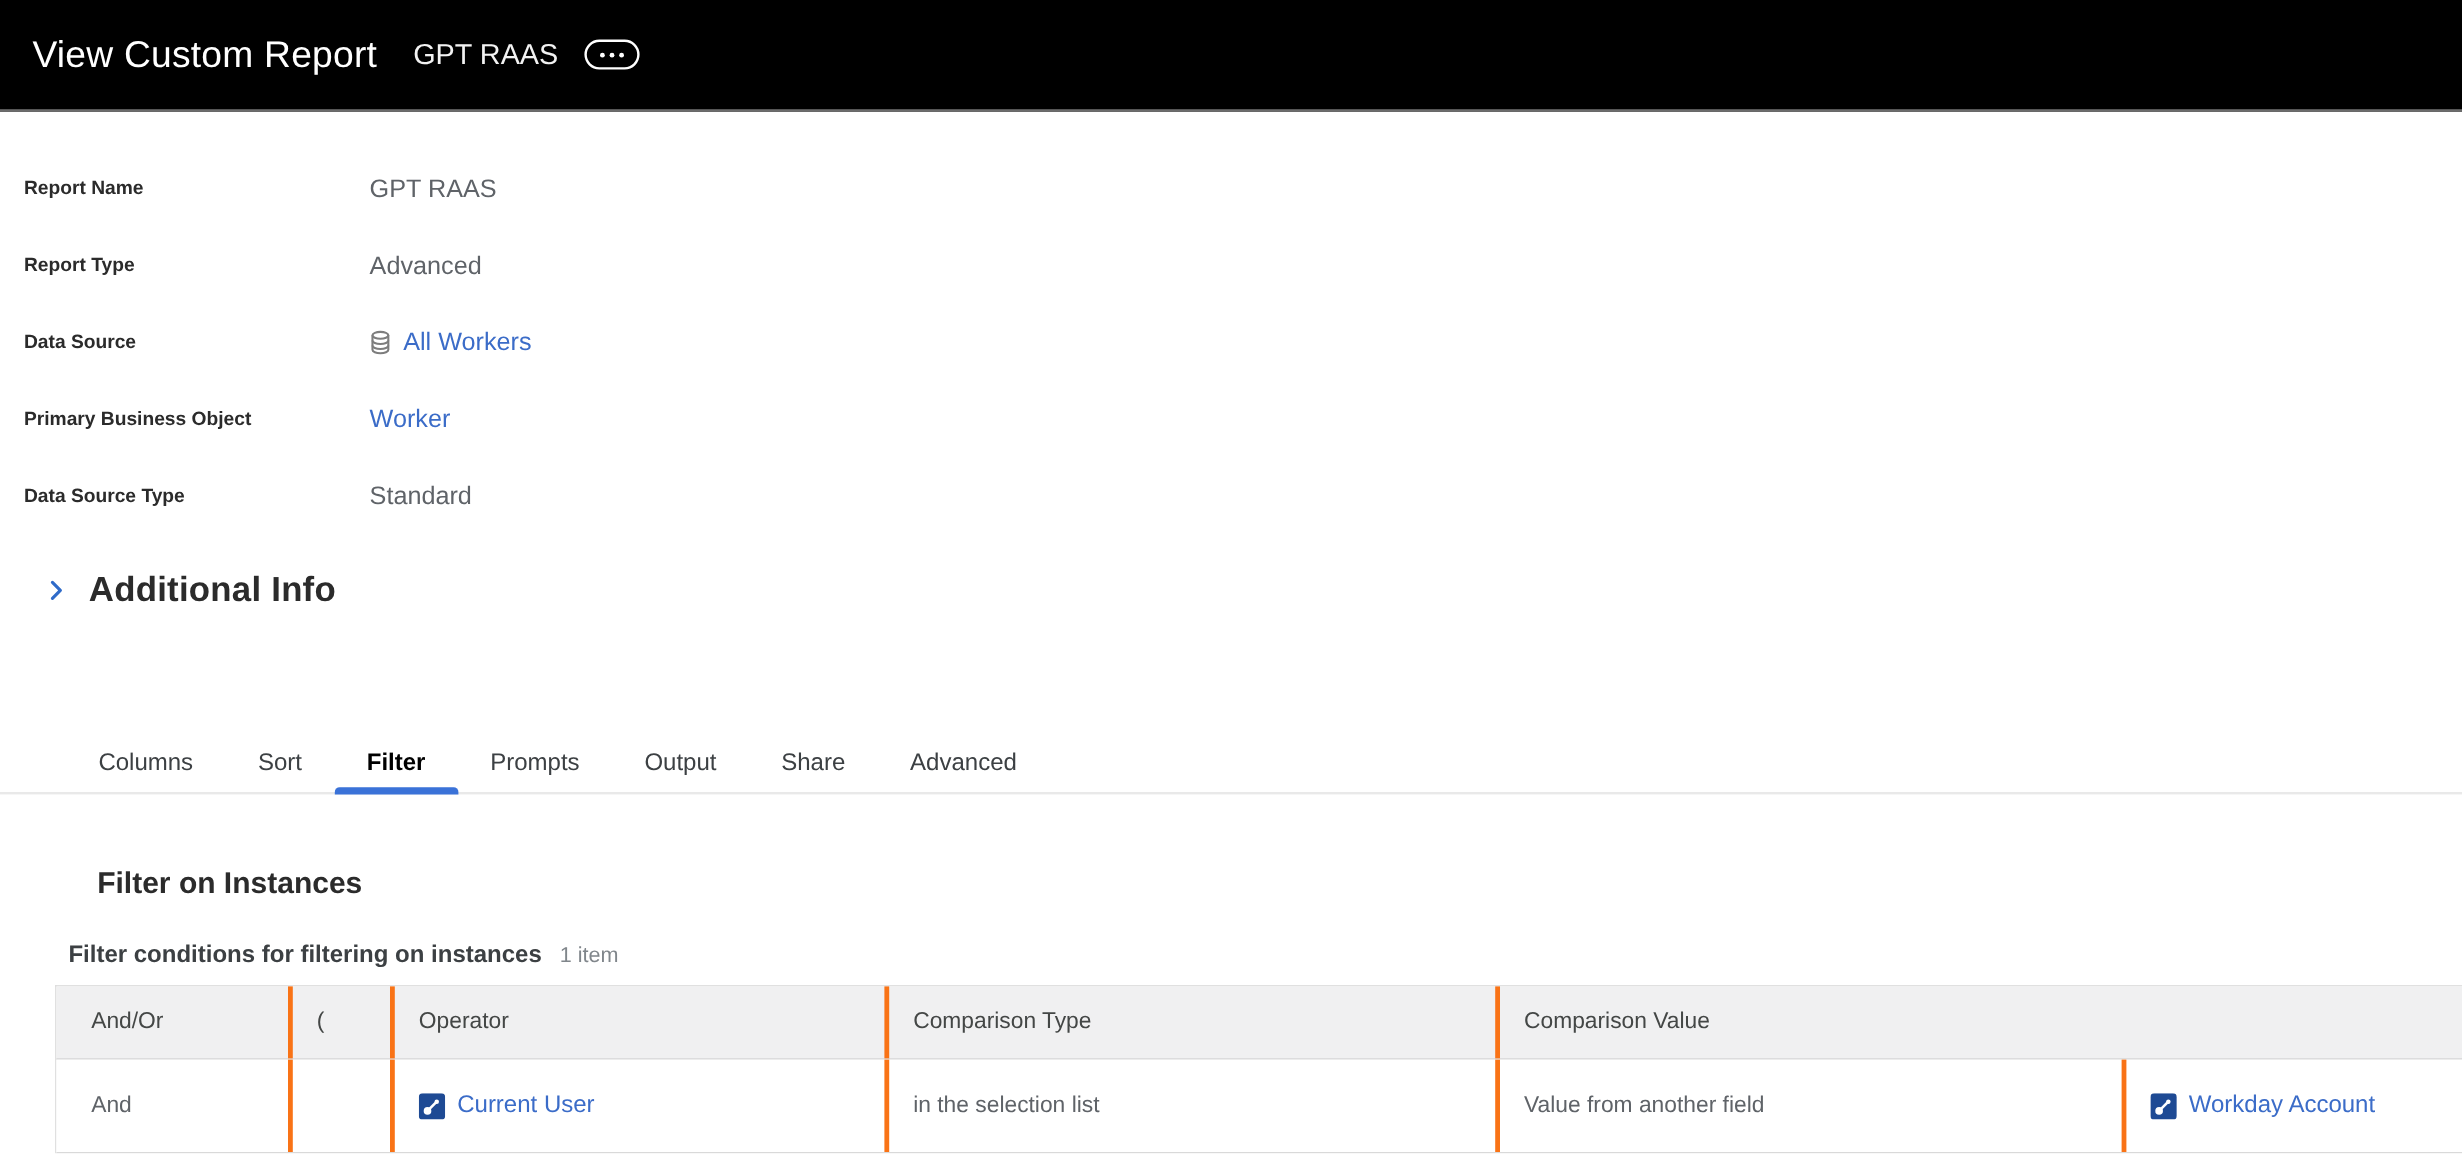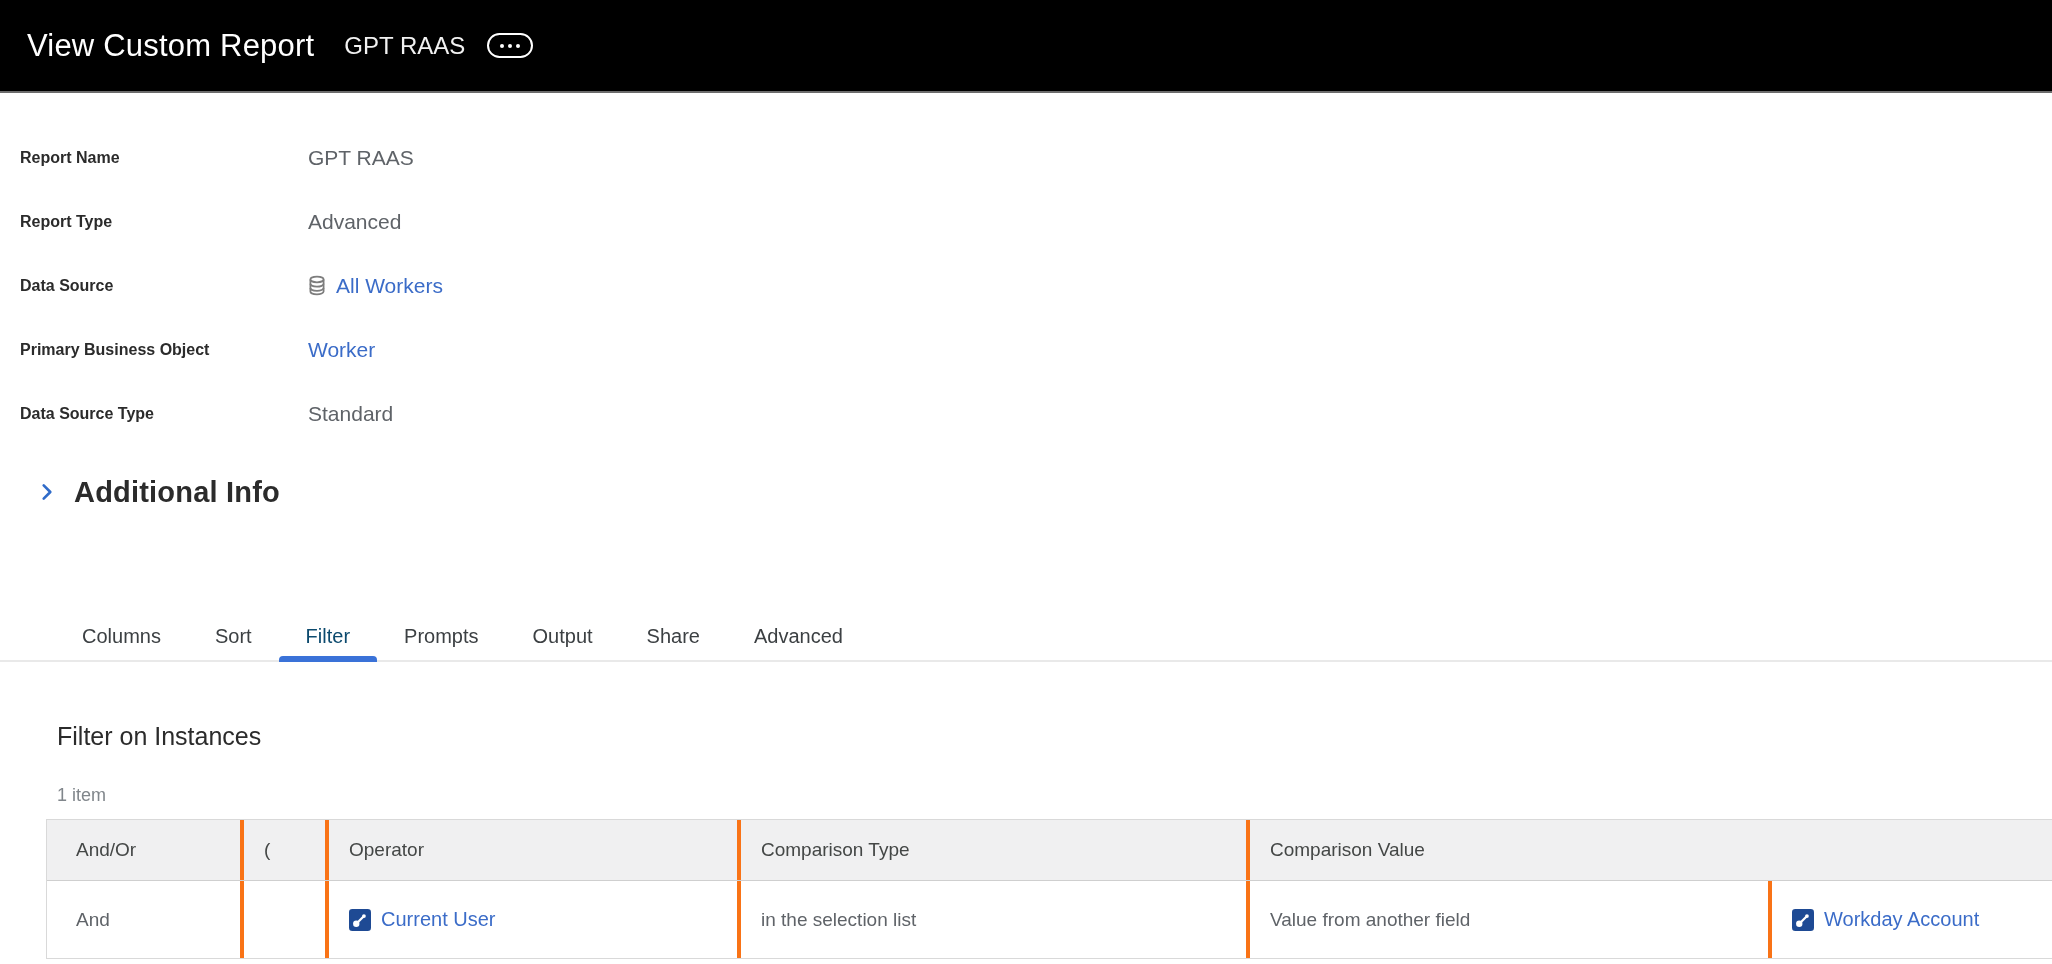--- a/index.html
+++ b/index.html
@@ -32,28 +32,28 @@
   .chevron-icon { width: 22px; height: 22px; display: inline-flex; }
   .additional-info-label { font-size: 29px; font-weight: bold; color: #2b2b2b; letter-spacing: 0.2px; }
 
   
   .tab-bar { margin-top: 102px; padding-left: 55px; border-bottom: 2px solid #e9e9e9; display: flex; }
   .tab {
     position: relative; font-size: 20px; color: #3c4043; padding: 0 27px; height: 46px;
     display: flex; align-items: flex-start; cursor: pointer; background: none; border: none;
     font-family: inherit; line-height: 25px; padding-top: 10px;
   }
-  .tab.active { color: #0c4a6e; font-weight: 400; }
+  .tab.active { color: #000000; font-weight: 700; }
   .tab.active::after {
     content: ""; position: absolute; left: 0; right: 0; bottom: -2px; height: 6px;
     background: #3a72d8; border-radius: 4px 4px 0 0;
   }
 
   
-  .filter-title { margin-top: 60px; margin-left: 57px; font-size: 25px; font-weight: normal; color: #2b2b2b; }
+  .filter-title { margin-top: 60px; margin-left: 81px; font-size: 25px; font-weight: bold; color: #2b2b2b; }
   .caption-row { margin-top: 34px; margin-left: 57px; display: flex; align-items: baseline; gap: 15px; }
   .caption-text { font-size: 20px; font-weight: bold; color: #3c4043; }
   .item-count { font-size: 18px; color: #80868b; }
 
   
   .grid-table { margin-top: 13px; margin-left: 46px; width: 2060px; border: 1px solid #d9d9d9; border-bottom: none; }
   .grid-row { display: grid; grid-template-columns: 197px 85px 412px 509px 522px 1fr; }
   .grid-row.head { background: #f0f0f1; height: 61px; border-bottom: 1px solid #cfcfcf; }
   .grid-row.body-row { background: #ffffff; height: 78px; border-bottom: 1px solid #d9d9d9; }
   .grid-cell {
@@ -137,20 +137,21 @@
   <button class="tab">Prompts</button>
   <button class="tab">Output</button>
   <button class="tab">Share</button>
   <button class="tab">Advanced</button>
 </div>
 
 <div>
   <div class="filter-title">Filter on Instances</div>
 
   <div class="caption-row">
+    <span class="caption-text">Filter conditions for filtering on instances</span>
     <span class="item-count">1 item</span>
   </div>
 
   <div class="grid-table">
     <div class="grid-row head">
       <div class="grid-cell">And/Or</div>
       <div class="grid-cell">(</div>
       <div class="grid-cell">Operator</div>
       <div class="grid-cell">Comparison Type</div>
       <div class="grid-cell">Comparison Value</div>

